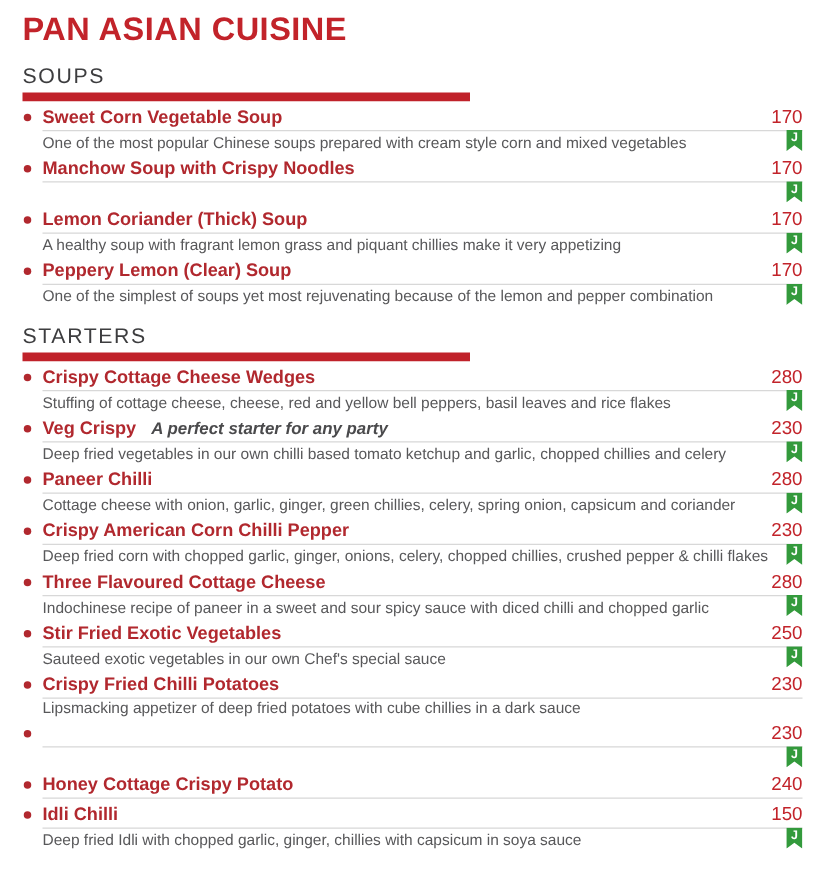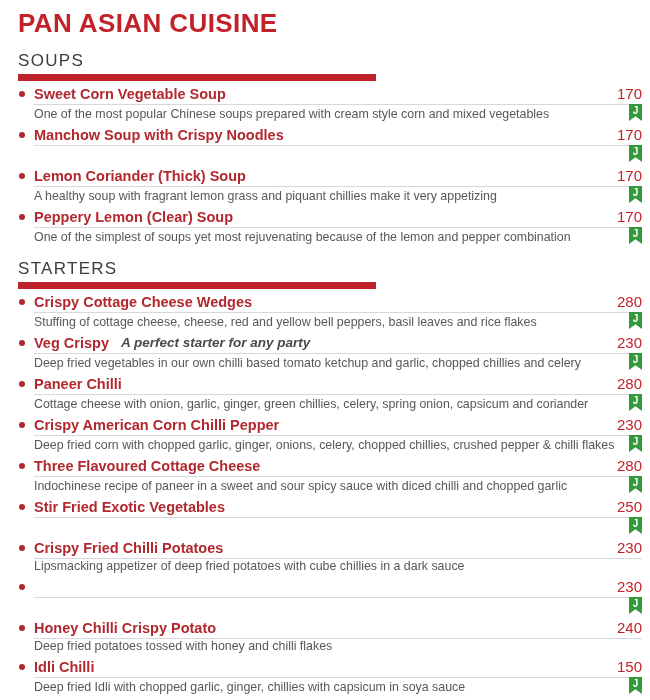--- a/index.html
+++ b/index.html
@@ -197,20 +197,21 @@
 
   <div class="item">
     <div class="item-row1">
       <span class="bullet"></span>
       <span class="item-name">Stir Fried Exotic Vegetables</span>
 
       <span class="item-price">250</span>
     </div>
     <div class="item-divider"></div>
     <div class="item-row2">
+      <span class="item-desc">Sauteed exotic vegetables in our own Chef's special sauce</span>
       <span class="jain-badge">J</span>
     </div>
   </div>
 
   <div class="item">
     <div class="item-row1">
       <span class="bullet"></span>
       <span class="item-name">Crispy Fried Chilli Potatoes</span>
 
       <span class="item-price">230</span>
@@ -230,29 +231,25 @@
     </div>
     <div class="item-divider"></div>
     <div class="item-row2">
       <span class="jain-badge">J</span>
     </div>
   </div>
 
   <div class="item">
     <div class="item-row1">
       <span class="bullet"></span>
-      <span class="item-name">Honey Chilli Crispy Potato</span>
+      <span class="item-name">Honey Cottage Crispy Potato</span>
 
       <span class="item-price">240</span>
     </div>
     <div class="item-divider"></div>
-    <div class="item-row2">
-      <span class="item-desc">Deep fried potatoes tossed with honey and chilli flakes</span>
-
-    </div>
   </div>
 
   <div class="item">
     <div class="item-row1">
       <span class="bullet"></span>
       <span class="item-name">Idli Chilli</span>
 
       <span class="item-price">150</span>
     </div>
     <div class="item-divider"></div>

